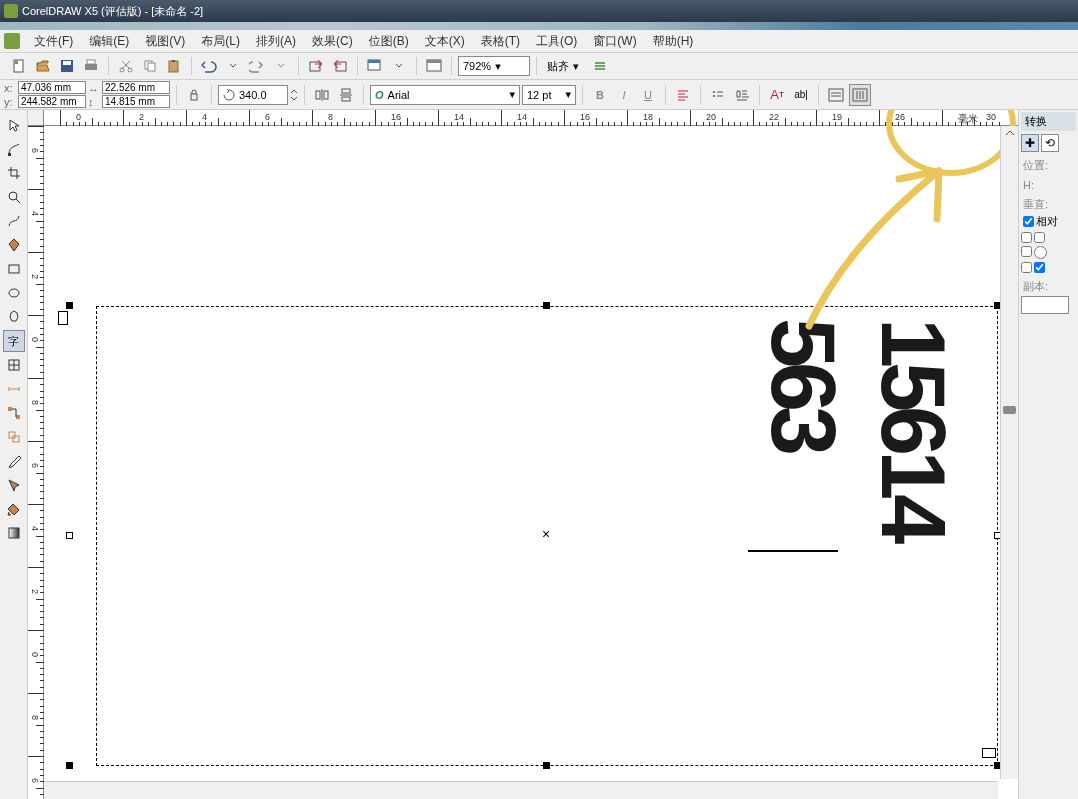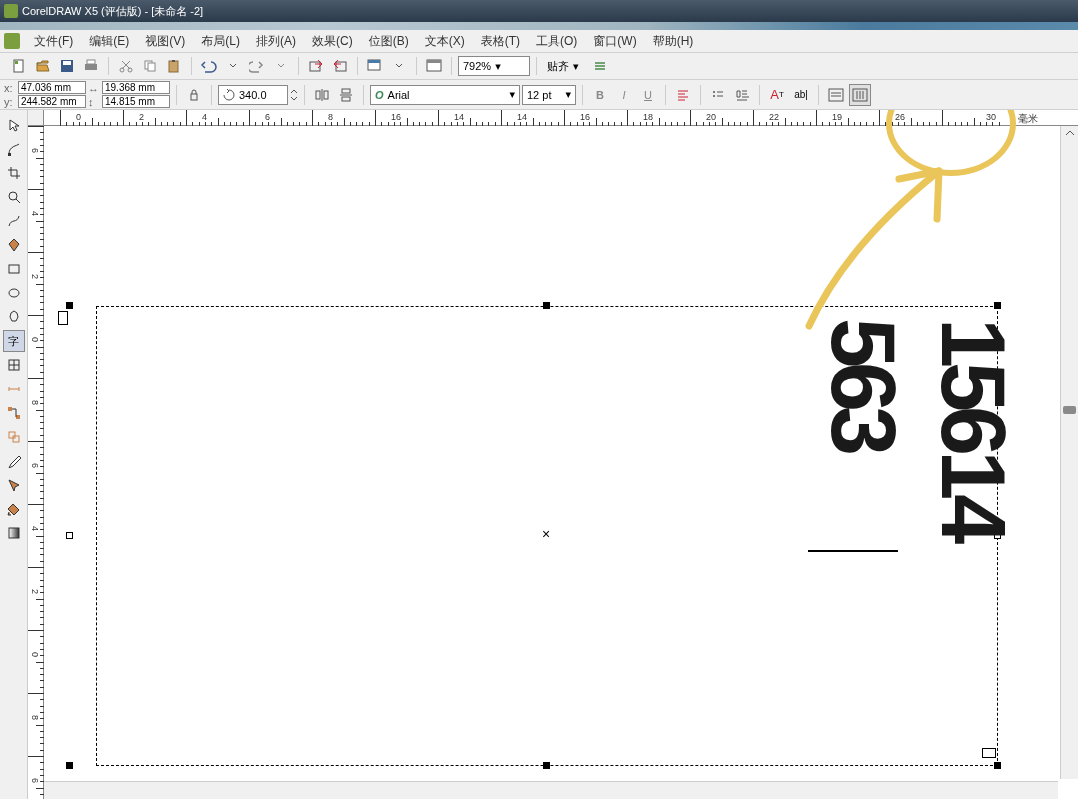--- a/index.html
+++ b/index.html
@@ -215,21 +215,21 @@
         <span class="val">47.036 mm</span>
       </div>
     <div class="row">
         <span class="lbl">y:</span>
         <span class="val">244.582 mm</span>
       </div>
   </div>
   <div class="coord">
     <div class="row">
         <span class="lbl">↔</span>
-        <span class="val">19.368 mm</span>
+        <span class="val">22.526 mm</span>
       </div>
     <div class="row">
         <span class="lbl">↕</span>
         <span class="val">14.815 mm</span>
       </div>
   </div>
   <div class="sep"></div>
   <div class="btn">
       <svg width="14" height="16">
         <rect x="4" y="7" width="6" height="6" fill="none" stroke="#555"></rect>
@@ -750,13 +750,41 @@
     </div>
     <div class="scroll-v">
       <svg width="18" height="14">
           <path d="M5 9l4-4 4 4" fill="none" stroke="#555"></path>
         </svg>
       <div class="thumb" style="top:280px;"></div>
     </div>
     <div class="scroll-h"></div>
   </div>
 
+  <div class="rpanel">
+    <div class="title">转换</div>
+    <div class="row">
+      <div class="sq" style="background:#d0e0f0;">✚</div>
+      <div class="sq">⟲</div>
+    </div>
+    <div class="lbl">位置:</div>
+    <div class="lbl">H:</div>
+    <div class="lbl">垂直:</div>
+    <div class="chk">
+        <input type="checkbox" checked="" style="">
+        <span>相对</span>
+      </div>
+    <div class="row">
+        <input type="checkbox" style="">
+        <input type="checkbox" style="">
+      </div>
+    <div class="row">
+        <input type="checkbox" style="">
+        <input type="radio" style="">
+      </div>
+    <div class="row">
+        <input type="checkbox" style="">
+        <input type="checkbox" checked="" style="">
+      </div>
+    <div class="lbl">副本:</div>
+    <div class="sq" style="width:48px;"></div>
+  </div>
 </div>
 
 </body></html>

